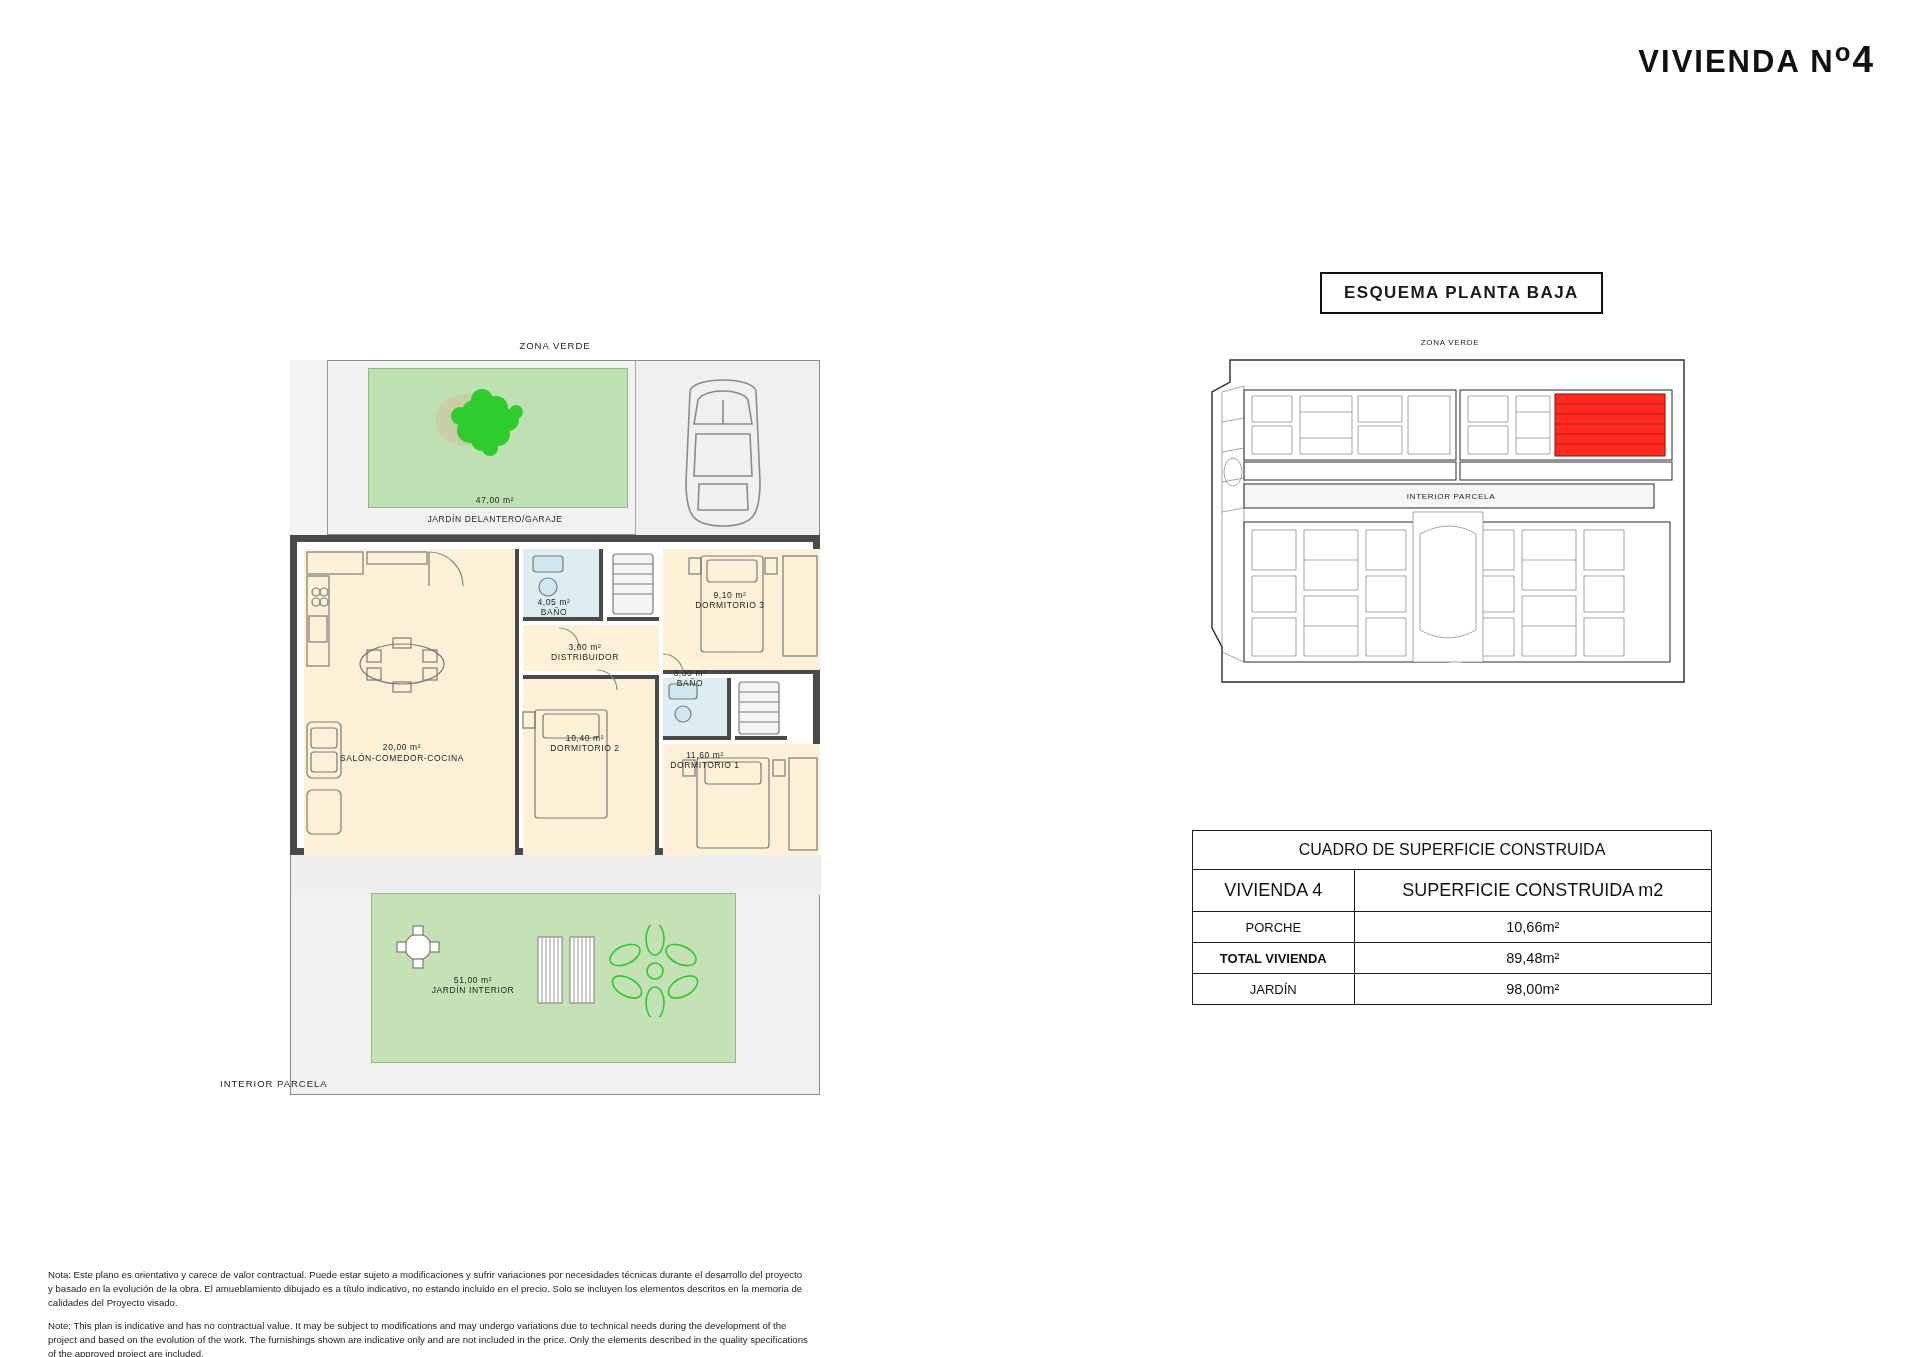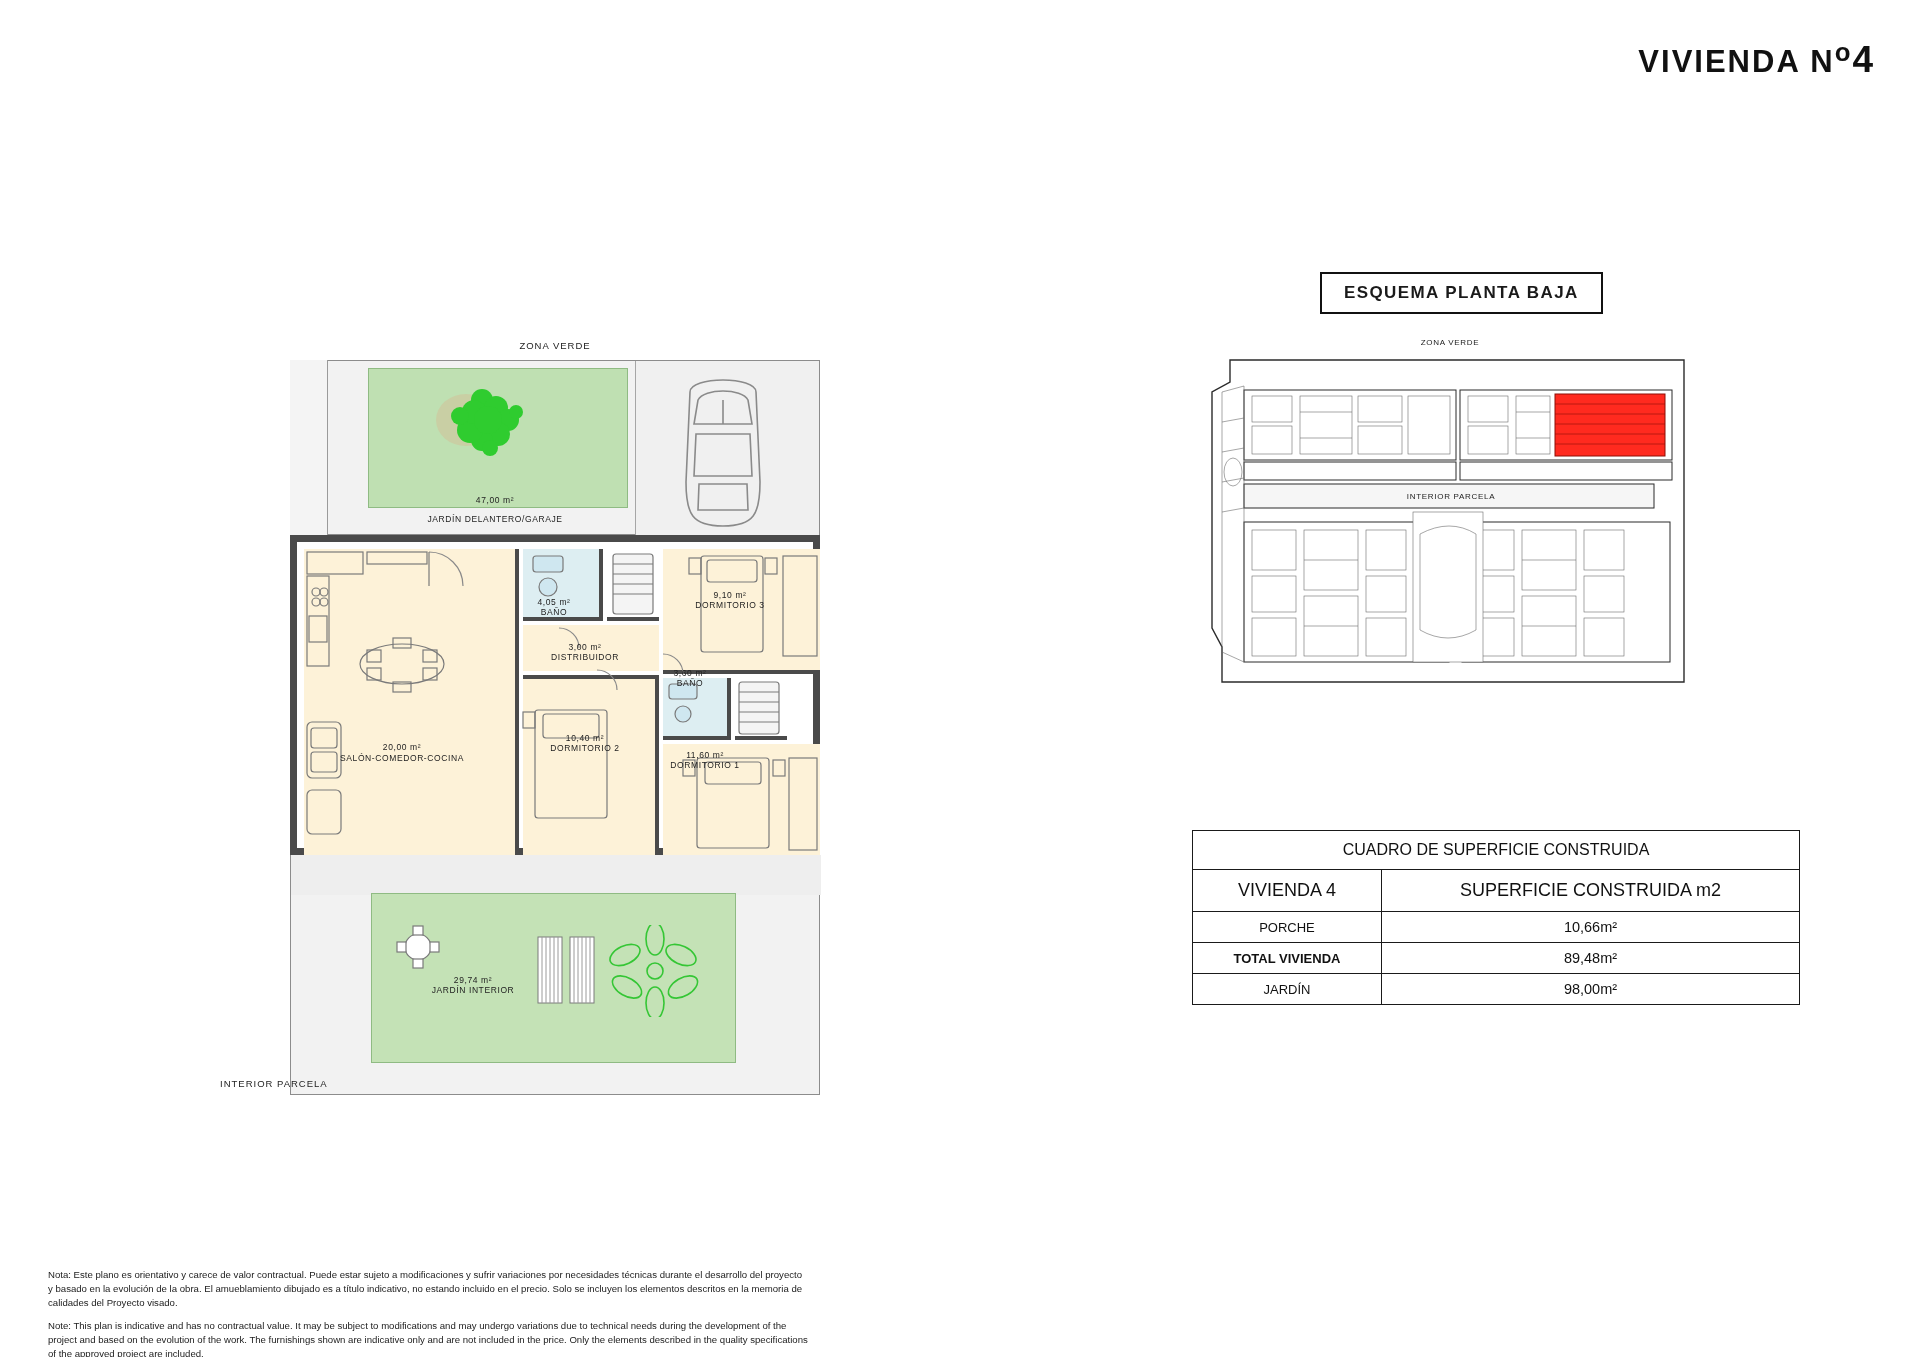--- a/index.html
+++ b/index.html
@@ -230,21 +230,21 @@
     letter-spacing: .7px;
     color: #222;
     white-space: nowrap;
     transform: translateX(-50%);
   }
 
   
   .surf-table {
     position: absolute;
     left: 1192px; top: 830px;
-    width: 608px;
+    width: 520px;
     border-collapse: collapse;
     font-size: 14.5px;
   }
   .surf-table td {
     border: 1px solid #1a1a1a;
     padding: 7px 8px;
     text-align: center;
     color: #111;
   }
   .surf-table .hdr {
@@ -452,21 +452,21 @@
         <ellipse cx="46" cy="14" rx="9" ry="16"></ellipse>
         <ellipse cx="72" cy="30" rx="16" ry="9" transform="rotate(25 72 30)"></ellipse>
         <ellipse cx="74" cy="62" rx="16" ry="9" transform="rotate(-30 74 62)"></ellipse>
         <ellipse cx="46" cy="78" rx="9" ry="16"></ellipse>
         <ellipse cx="18" cy="62" rx="16" ry="9" transform="rotate(30 18 62)"></ellipse>
         <ellipse cx="16" cy="30" rx="16" ry="9" transform="rotate(-25 16 30)"></ellipse>
         <circle cx="46" cy="46" r="8"></circle>
       </g>
     </svg>
 
-    <div class="lbl c" style="left:182px; top:120px;">29,74 m²</div>
+    <div class="lbl c" style="left:182px; top:120px;">51,00 m²</div>
     <div class="lbl c" style="left:182px; top:130px;">JARDÍN INTERIOR</div>
   </div>
 
   <div class="lbl-big" style="left:-70px; top:748px;">INTERIOR PARCELA</div>
 </div>
 
 <div class="esquema-title">ESQUEMA PLANTA BAJA</div>
 
 <div class="esquema-box">
   <div class="esq-lbl" style="left:242px; top:-14px;">ZONA VERDE</div>

